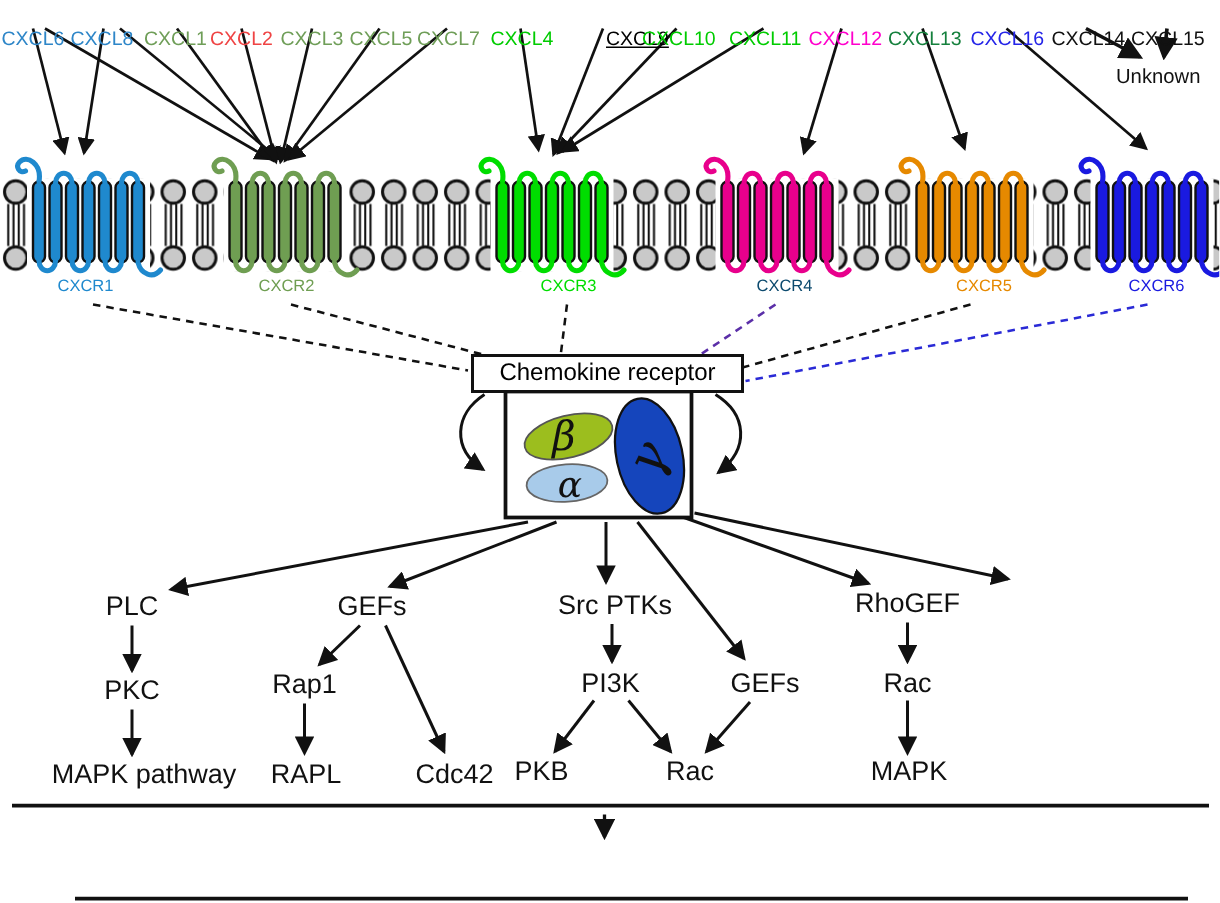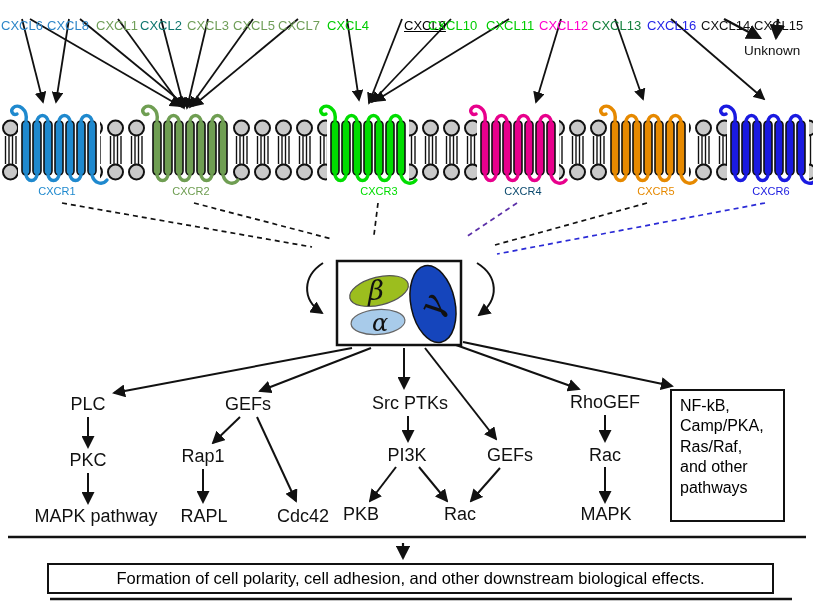--- a/index.html
+++ b/index.html
@@ -131,21 +131,21 @@
   </g>
 
   <line x1="8" y1="537" x2="806" y2="537" stroke="#111" stroke-width="2.5"></line>
   <line x1="403" y1="543" x2="403" y2="558" stroke="#111" stroke-width="2.2" marker-end="url(#ah)"></line>
   <line x1="50" y1="599" x2="792" y2="599" stroke="#111" stroke-width="2.5"></line>
 </svg>
 
 <span class="lig" style="left: 1px; color: rgb(46, 134, 200);">CXCL6</span>
 <span class="lig" style="left: 47px; color: rgb(46, 134, 200);">CXCL8</span>
 <span class="lig" style="left: 96px; color: rgb(111, 158, 88);">CXCL1</span>
-<span class="lig" style="left: 140px; color: #0f766e;">CXCL2</span>
+<span class="lig" style="left: 140px; color: #ef4444;">CXCL2</span>
 <span class="lig" style="left: 187px; color: rgb(111, 158, 88);">CXCL3</span>
 <span class="lig" style="left: 233px; color: rgb(111, 158, 88);">CXCL5</span>
 <span class="lig" style="left: 278px; color: rgb(111, 158, 88);">CXCL7</span>
 <span class="lig" style="left: 327px; color: rgb(0, 204, 0);">CXCL4</span>
 <span class="lig" style="left: 404px; color: #000000; text-decoration: underline;">CXCL9</span>
 <span class="lig" style="left: 428px; color: rgb(0, 204, 0);">CXCL10</span>
 <span class="lig" style="left: 486px; color: rgb(0, 204, 0);">CXCL11</span>
 <span class="lig" style="left: 539px; color: rgb(255, 0, 204);">CXCL12</span>
 <span class="lig" style="left: 592px; color: #15803d;">CXCL13</span>
 <span class="lig" style="left: 647px; color: rgb(37, 37, 232);">CXCL16</span>
@@ -154,38 +154,33 @@
 
 <span class="unknown">Unknown</span>
 
 <span class="rlab" style="left: 27px; color: rgb(31, 137, 206);">CXCR1</span>
 <span class="rlab" style="left: 161px; color: rgb(111, 158, 82);">CXCR2</span>
 <span class="rlab" style="left: 349px; color: rgb(0, 221, 0);">CXCR3</span>
 <span class="rlab" style="left: 493px; color: #0c4a6e;">CXCR4</span>
 <span class="rlab" style="left: 626px; color: rgb(230, 137, 0);">CXCR5</span>
 <span class="rlab" style="left: 741px; color: rgb(26, 26, 224);">CXCR6</span>
 
+<div class="boxlabel">Chemokine receptor</div>
 
 <span class="node" style="left:88px;top:394px">PLC</span>
 <span class="node" style="left:88px;top:450px">PKC</span>
 <span class="node" style="left:96px;top:506px">MAPK pathway</span>
 <span class="node" style="left:248px;top:394px">GEFs</span>
 <span class="node" style="left:203px;top:446px">Rap1</span>
 <span class="node" style="left:204px;top:506px">RAPL</span>
 <span class="node" style="left:303px;top:506px">Cdc42</span>
 <span class="node" style="left:410px;top:393px">Src PTKs</span>
 <span class="node" style="left:407px;top:445px">PI3K</span>
 <span class="node" style="left:361px;top:504px">PKB</span>
 <span class="node" style="left:460px;top:504px">Rac</span>
 <span class="node" style="left:510px;top:445px">GEFs</span>
 <span class="node" style="left:605px;top:392px">RhoGEF</span>
 <span class="node" style="left:605px;top:445px">Rac</span>
 <span class="node" style="left:606px;top:504px">MAPK</span>
 
-<div class="nfkb">NF-kB,
-Camp/PKA,
-Ras/Raf,
-and other
-pathways</div>
 
-<div class="outcome">Formation of cell polarity, cell adhesion, and other downstream biological effects.</div>
 
 </div>
 
 </body></html>

